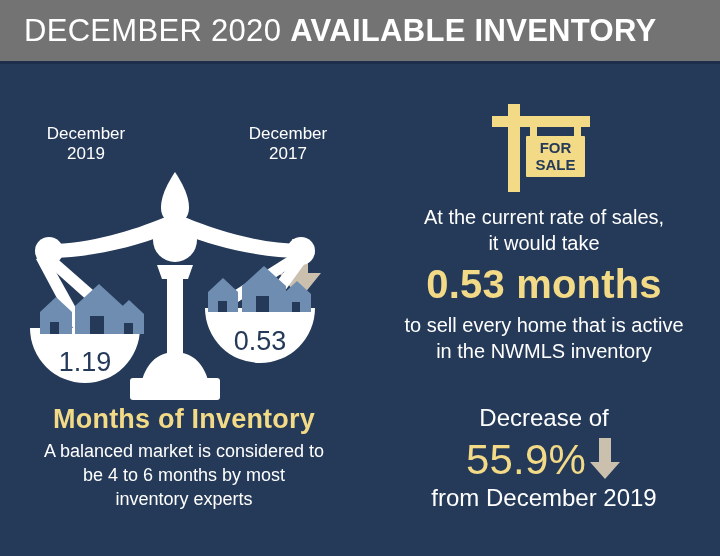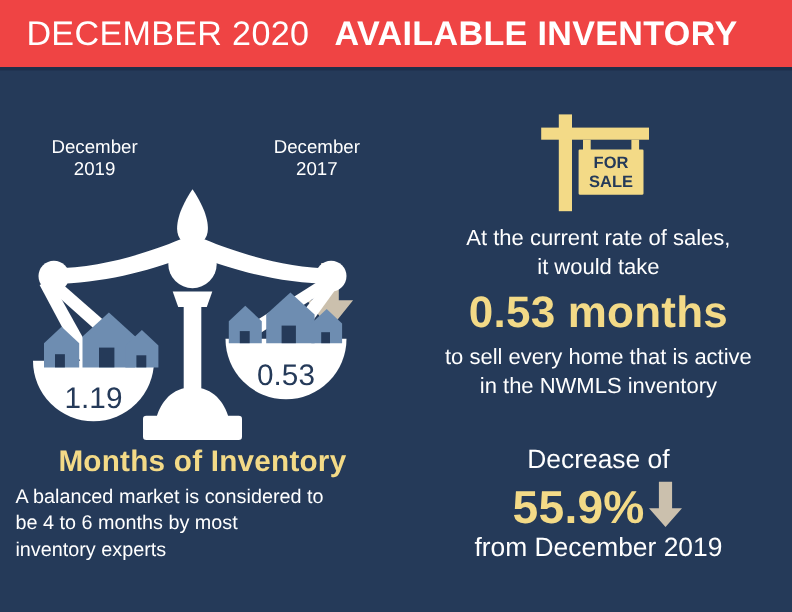--- a/index.html
+++ b/index.html
@@ -19,40 +19,40 @@
     height: 556px;
     background: #253a59;
   }
 
   
   .header-bar {
     position: absolute;
     left: 0; top: 0;
     width: 720px;
     height: 61px;
-    background: #ef4444;
+    background: #737373;
     display: flex;
     align-items: center;
     padding-left: 24px;
     box-sizing: border-box;
   }
   .header-light {
     color: #ffffff;
     font-size: 31px;
     font-weight: 400;
     letter-spacing: 0.3px;
     white-space: nowrap;
   }
   .header-bold {
     color: #ffffff;
     font-size: 31px;
     font-weight: 700;
     letter-spacing: 0.3px;
     white-space: nowrap;
-    margin-left: 23px;
+    margin-left: 9px;
   }
   .header-rule {
     position: absolute;
     left: 0; top: 61px;
     width: 720px;
     height: 3px;
     background: #1d2f4a;
   }
 
   
@@ -92,21 +92,21 @@
     text-align: center;
     color: #f3da87;
     font-size: 27px;
     font-weight: 700;
     letter-spacing: 0.2px;
   }
   .left-sub {
     position: absolute;
     left: 14px; top: 375px;
     width: 340px;
-    text-align: left;
+    text-align: center;
     color: #ffffff;
     font-size: 18px;
     line-height: 24px;
   }
 
   
   .right-panel {
     position: absolute;
     left: 368px; top: 64px;
     width: 352px;
@@ -157,21 +157,21 @@
     position: absolute;
     left: 6px; top: 372px;
     width: 340px;
     display: flex;
     align-items: center;
     justify-content: center;
   }
   .decrease-pct {
     color: #f3da87;
     font-size: 42px;
-    font-weight: 700;
+    font-weight: 400;
     letter-spacing: 0.2px;
     line-height: 46px;
   }
   .decrease-arrow {
     margin-left: 2px;
     display: block;
   }
   .from-text {
     position: absolute;
     left: 6px; top: 420px;

